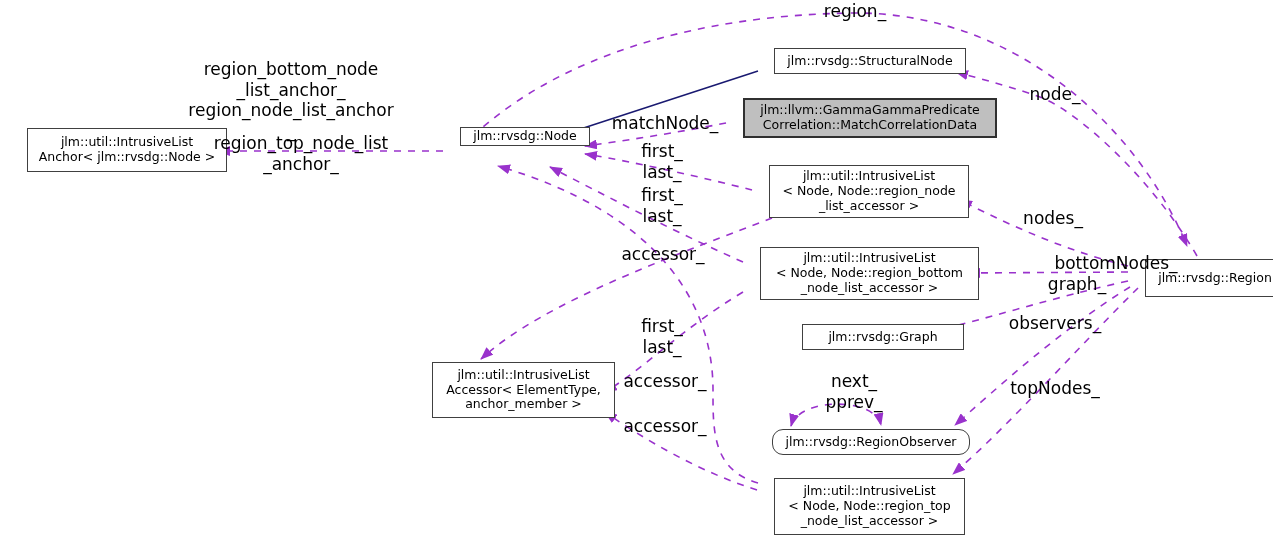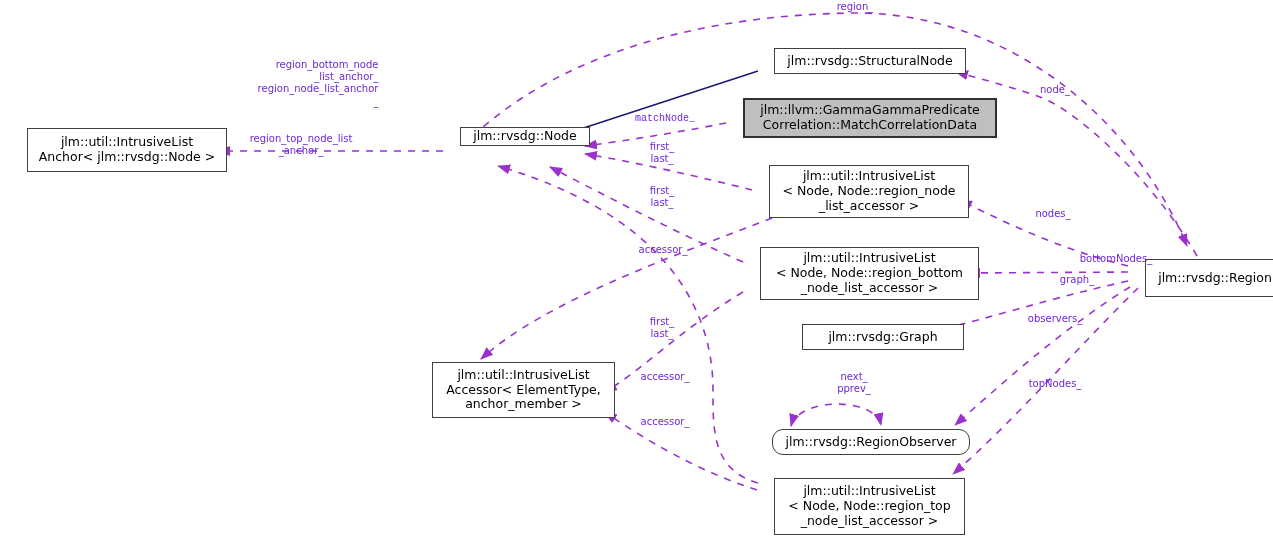--- a/index.html
+++ b/index.html
@@ -5,21 +5,21 @@
   html,body{margin:0;padding:0;background:#ffffff;}
   #diagram{position:relative;width:1273px;height:541px;background:#ffffff;overflow:hidden;
            font-family:"DejaVu Sans","Liberation Sans",sans-serif;}
   #edges{position:absolute;left:0;top:0;width:1273px;height:541px;}
   .uml-box{position:absolute;background:#ffffff;border:1.4px solid #404040;
            display:flex;flex-direction:column;justify-content:center;align-items:center;
            font-size:12.5px;line-height:1.18;color:#000;text-align:center;
            box-sizing:border-box;z-index:2;margin-left:17px;}
   .uml-box.hl{background:#bfbfbf;border:2px solid #303030;}
   .ln{white-space:nowrap;}
-  .elabel{position:absolute;transform:translateX(-50%);font-size:10px;color:#6d28d9;
+  .elabel{position:absolute;transform:translateX(-50%);font-size:17px;color:#000000;
           text-align:center;line-height:1.22;white-space:nowrap;z-index:3;}
   .edge{fill:none;stroke:#9932cc;stroke-width:1.6;stroke-dasharray:7 7;}
   .edge.solid{stroke:#191970;stroke-dasharray:none;stroke-width:1.5;}
 </style>
 </head>
 <body>
 
 <div id="diagram">
 
   <svg id="edges" width="1273" height="541" viewBox="0 0 1273 541">
@@ -102,33 +102,33 @@
   </div>
 
   <div class="uml-box" style="left:1128px;top:259px;width:140px;height:38px;">
     <div class="ln">jlm::rvsdg::Region</div>
   </div>
 
   <div class="elabel" style="left:855px;top:1px;">region_</div>
 
   <div class="elabel" style="left:1055px;top:84px;">node_</div>
 
-  <div class="elabel" style="left:318px;top:59px;text-align:right;">
+  <div class="elabel" style="left:291px;top:59px;">
     <div>region_bottom_node</div>
     <div>_list_anchor_</div>
     <div>region_node_list_anchor</div>
     <div>_</div>
   </div>
 
   <div class="elabel" style="left:301px;top:119px;margin-top:14px;">
     <div>region_top_node_list</div>
     <div>_anchor_</div>
   </div>
 
-  <div class="elabel" style="left:665px;top:113px;font-family:Liberation Mono, monospace;">matchNode_</div>
+  <div class="elabel" style="left:665px;top:113px;">matchNode_</div>
 
   <div class="elabel" style="left:662px;top:141px;">
     <div>first_</div>
     <div>last_</div>
   </div>
 
   <div class="elabel" style="left:662px;top:185px;">
     <div>first_</div>
     <div>last_</div>
   </div>

